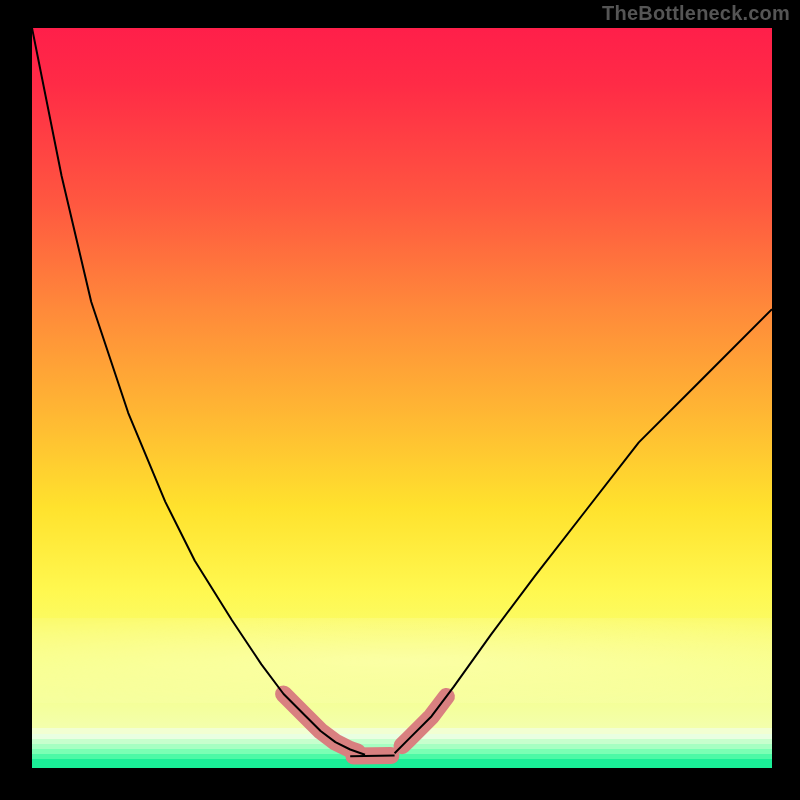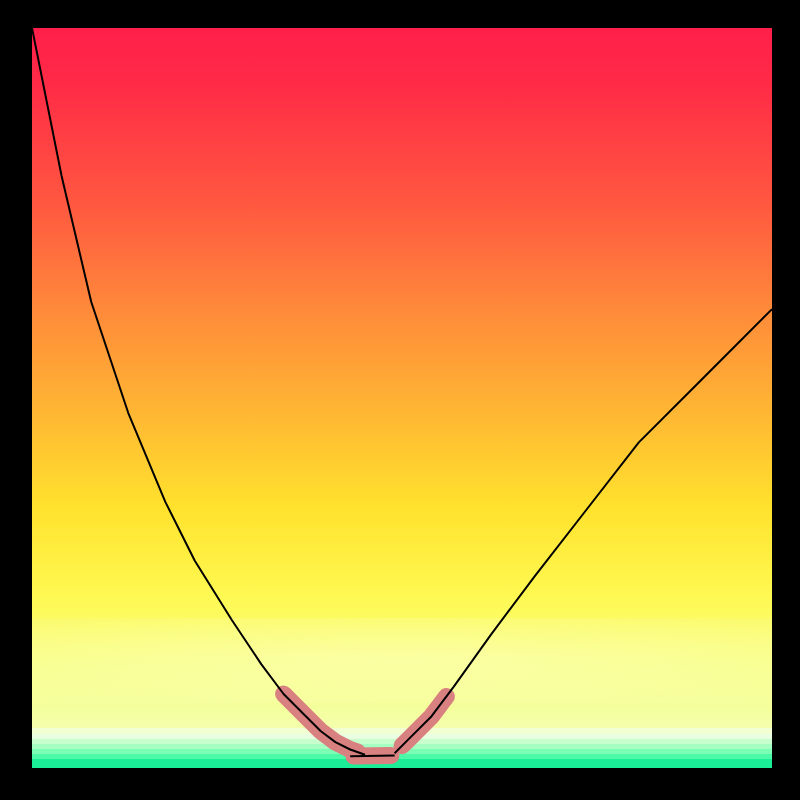--- a/index.html
+++ b/index.html
@@ -91,20 +91,21 @@
     width: 740px;
     height: 740px;
     z-index: 20;
   }
 </style>
 </head>
 <body>
 
 <div class="frame">
 
+  <div class="watermark">TheBottleneck.com</div>
 
   <div class="plot">
     <div class="grad-main"></div>
     <div class="band-glow"></div>
     <div class="stripe s0"></div>
     <div class="stripe s1"></div>
     <div class="stripe s2"></div>
     <div class="stripe s3"></div>
     <div class="stripe s4"></div>
     <div class="stripe s5"></div>

